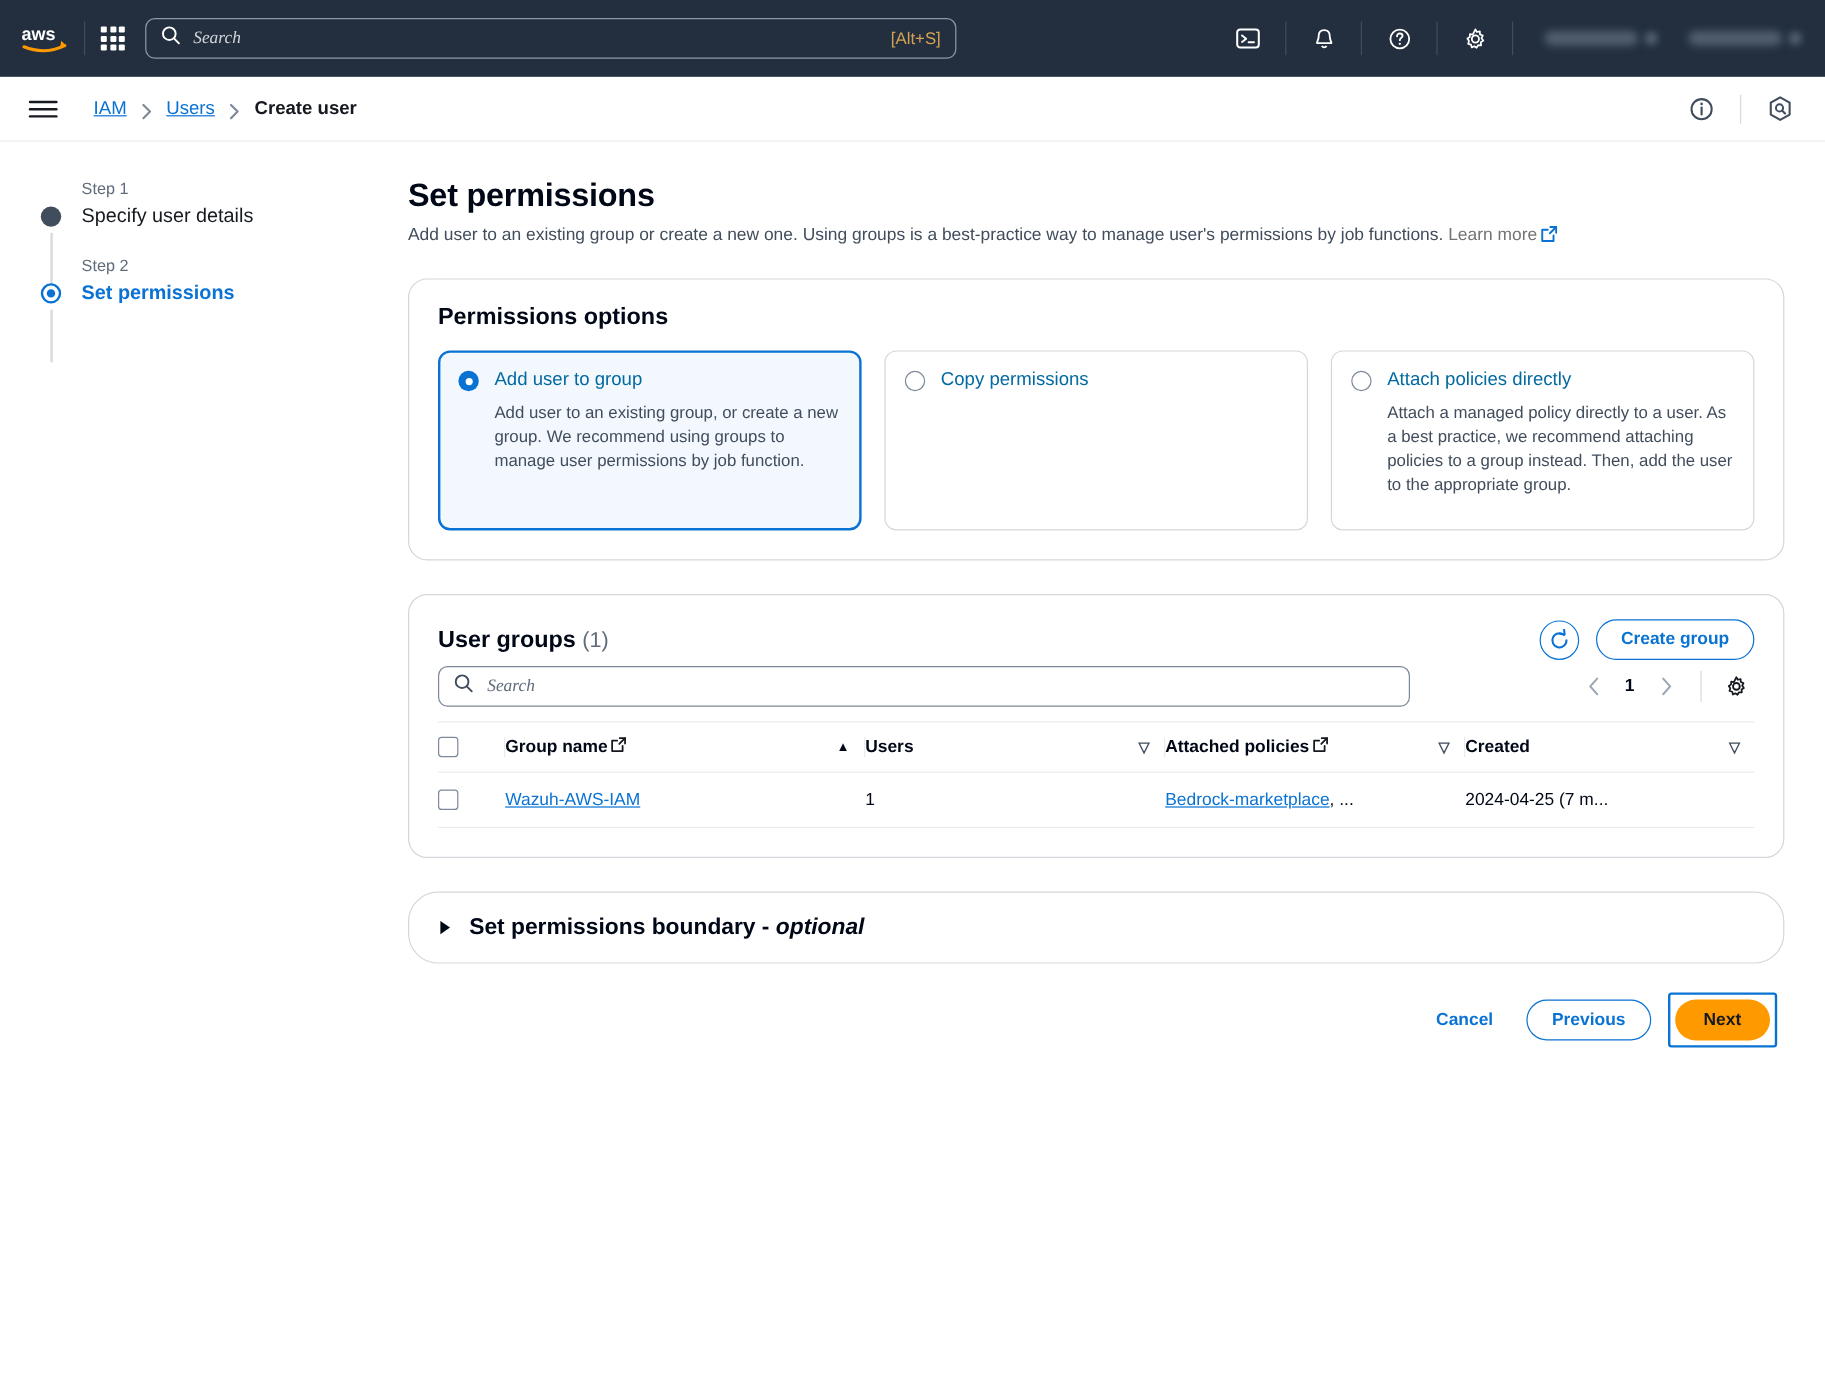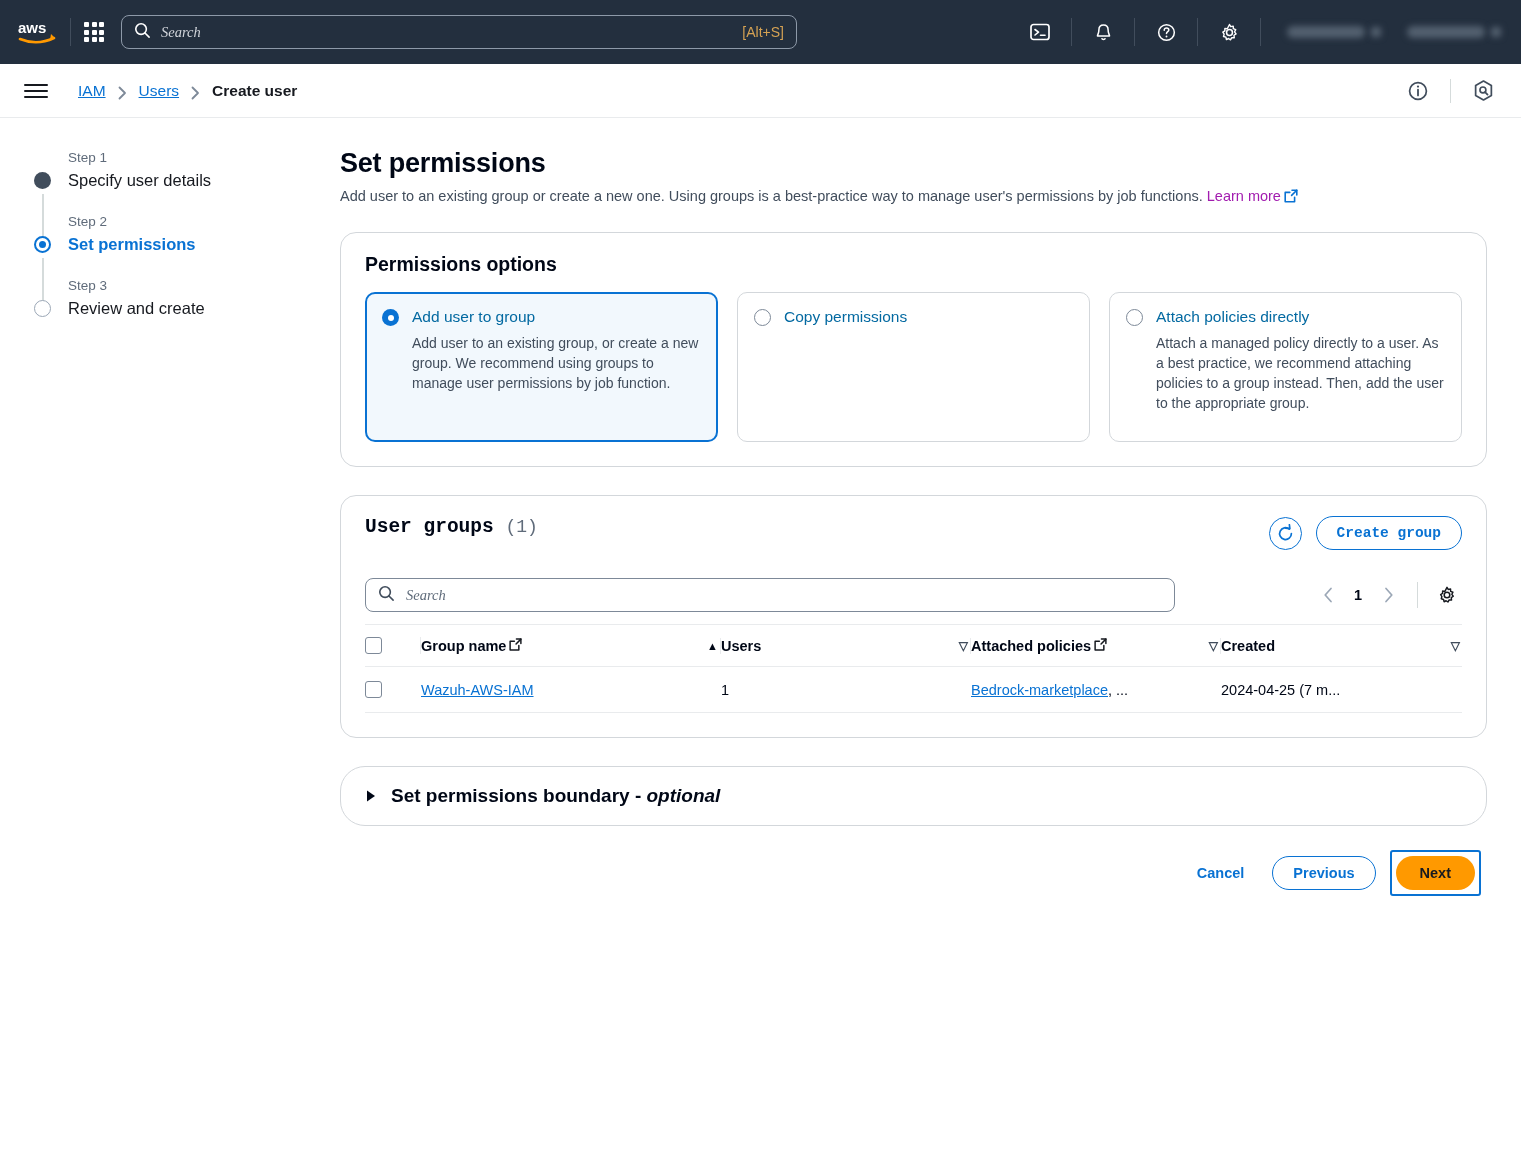--- a/index.html
+++ b/index.html
@@ -80,21 +80,21 @@
   .dot-todo { width: 17px; height: 17px; border-radius: 50%; border: 1.6px solid #9ba7b6; background: #fff; }
   .step-line { position: absolute; left: 18px; top: 46px; width: 2px; height: 44px; background: #d5dbdb; }
   .step-num { font-size: 13.5px; color: #5f6b7a; line-height: 20px; }
   .step-label { font-size: 16.5px; color: #16191f; line-height: 24px; cursor: pointer; }
   .step-label.active { color: #0972d3; font-weight: bold; }
   .step-label.todo { color: #16191f; }
 
   .content { flex: 1; padding-right: 34px; }
   .h1 { font-size: 27px; font-weight: bold; color: #000716; margin: 0 0 6px 0; letter-spacing: -0.2px; }
   .subtitle { font-size: 14.5px; color: #414d5c; line-height: 23px; max-width: 1110px; margin-bottom: 22px; }
-  .blue-link { color: #a21caf; cursor: pointer; }
+  .blue-link { color: #737373; cursor: pointer; }
   .ext-ico { display: inline-block; vertical-align: -2px; margin-left: 3px; }
 
   .card {
     background: #fff; border: 1px solid #d3d7db; border-radius: 16px;
     padding: 20px 24px 24px 24px; margin-bottom: 28px;
   }
   .card-h2 { font-size: 19.5px; font-weight: bold; color: #000716; margin: 0 0 16px 0; }
 
   .opt-row { display: flex; gap: 19px; }
   .opt {
@@ -107,21 +107,21 @@
   .radio { width: 17px; height: 17px; border-radius: 50%; border: 1.7px solid #7d8998; background:#fff; flex: none; margin-top: 2px; }
   .radio.on {
     border: none; background: #0972d3;
     display: flex; align-items: center; justify-content: center;
   }
   .radio.on i { width: 6px; height: 6px; border-radius: 50%; background: #fff; display:block; }
   .opt-title { font-size: 15.5px; color: #0369a1; line-height: 20px; }
   .opt-desc { font-size: 14px; color: #414d5c; line-height: 20px; margin: 6px 0 0 30px; }
 
   
-  .tbl-head { display: flex; margin-bottom: 28px; font-family: Liberation Mono, monospace; }
+  .tbl-head { display: flex; align-items: center; margin-bottom: 5px; }
   .tbl-title { font-size: 19.5px; font-weight: bold; color: #000716; }
   .tbl-count { font-weight: normal; color: #5f6b7a; font-size: 18px; }
   .tbl-actions { margin-left: auto; display: flex; align-items: center; gap: 14px; }
   .icon-btn-circ {
     width: 33px; height: 33px; border-radius: 50%; border: 1.6px solid #0972d3;
     display: flex; align-items: center; justify-content: center; cursor: pointer; background:#fff;
   }
   .btn-outline {
     border: 1.6px solid #0972d3; color: #0972d3; background: #fff;
     border-radius: 20px; padding: 8px 20px; font-size: 14.5px; font-weight: bold;
@@ -143,21 +143,21 @@
   table.grid { width: 100%; border-collapse: collapse; }
   table.grid th {
     text-align: left; font-size: 14.5px; font-weight: bold; color: #000716;
     border-top: 1px solid #e9ebed; border-bottom: 1px solid #e9ebed;
     padding: 12px 0; vertical-align: middle;
   }
   table.grid td {
     font-size: 14.5px; color: #000716; padding: 14px 0;
     border-bottom: 1px solid #e9ebed; vertical-align: middle;
   }
-  .th-inner { display: flex; align-items: center; justify-content: space-between; padding-right: 2px; border-right: 1px solid #e9ebed; }
+  .th-inner { display: flex; align-items: center; justify-content: space-between; padding-right: 12px; border-right: 1px solid #e9ebed; }
   .th-inner.last { border-right: none; }
   .th-label { display: flex; align-items: center; }
   .sort-ico { color: #414d5c; font-size: 12px; margin-left: 10px; }
   .sort-ico.asc { color: #000716; font-size: 11px; }
   .cb {
     width: 17px; height: 17px; border: 1.6px solid #7d8998;
     border-radius: 3px; background: #fff; cursor: pointer; display:block;
   }
   .col-cb { width: 56px; }
   .cb-cell { padding-left: 8px; }
@@ -314,27 +314,20 @@
     </div>
     <div class="step">
       <div class="step-dot">
           <div class="dot-active">
             <i></i>
           </div>
         </div>
       <div class="step-line"></div>
       <div class="step-num">Step 2</div>
       <div class="step-label active">Set permissions</div>
-    </div>
-    <div class="step">
-      <div class="step-dot">
-          <div class="dot-todo"></div>
-        </div>
-      <div class="step-num">Step 3</div>
-      <div class="step-label todo">Review and create</div>
     </div>
   </div>
 
   <div class="content">
     <h1 class="h1">Set permissions</h1>
     <div class="subtitle">
       <span>Add user to an existing group or create a new one. Using groups is a best-practice way to manage user's permissions by job functions.</span>
       <span class="blue-link">Learn more</span><span class="ext-ico"><svg width="14" height="14" viewBox="0 0 14 14">
             <path d="M8 1.2 L12.8 1.2 L12.8 6" stroke="#0972d3" stroke-width="1.6" fill="none" stroke-linecap="round" stroke-linejoin="round"></path>
             <line x1="12.8" y1="1.2" x2="7.6" y2="6.4" stroke="#0972d3" stroke-width="1.6" stroke-linecap="round"></line>

